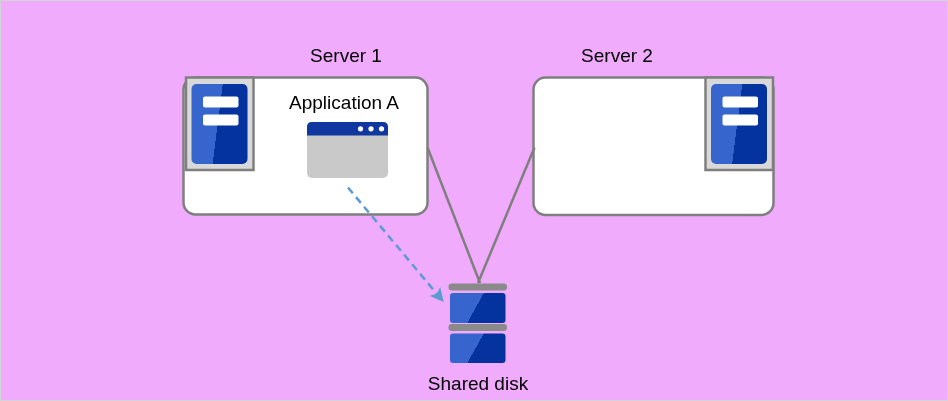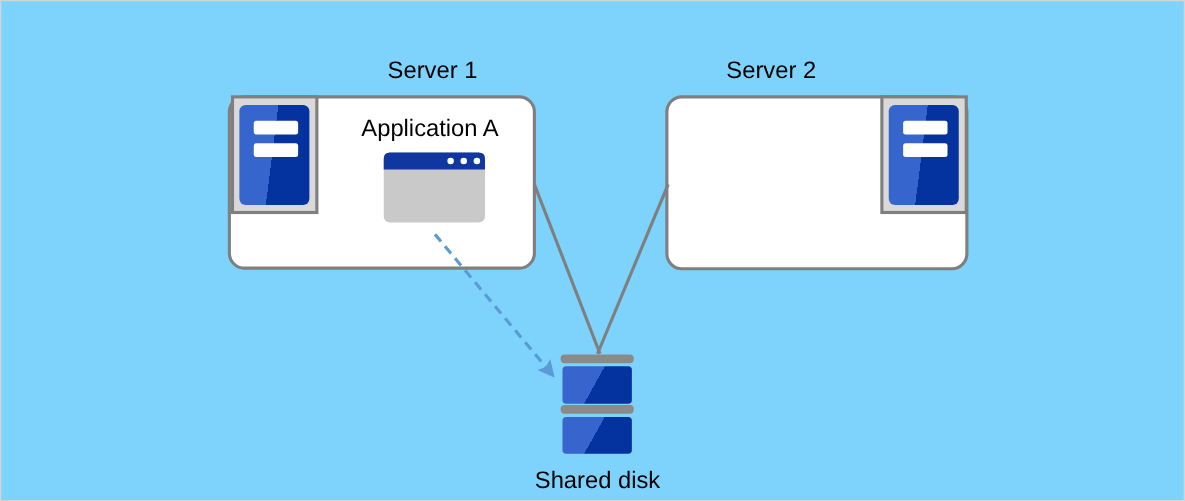--- a/index.html
+++ b/index.html
@@ -1,21 +1,21 @@
 <!DOCTYPE html>
 <html><head>
 <meta charset="utf-8">
 <style>
   html,body{margin:0;padding:0;background:#fff;}
   .stage{
     position:relative;
     width:948px;height:401px;
     box-sizing:border-box;
     border:1px solid #d2d5d8;
-    background:#7dd3fc;
+    background:#f0abfc;
     font-family:"Liberation Sans", sans-serif;
   }
   .stage svg{display:block;}
   text.lbl{
     font-family:"Liberation Sans", sans-serif;
     font-size:19px;
     fill:#000000;
   }
 </style>
 </head>

